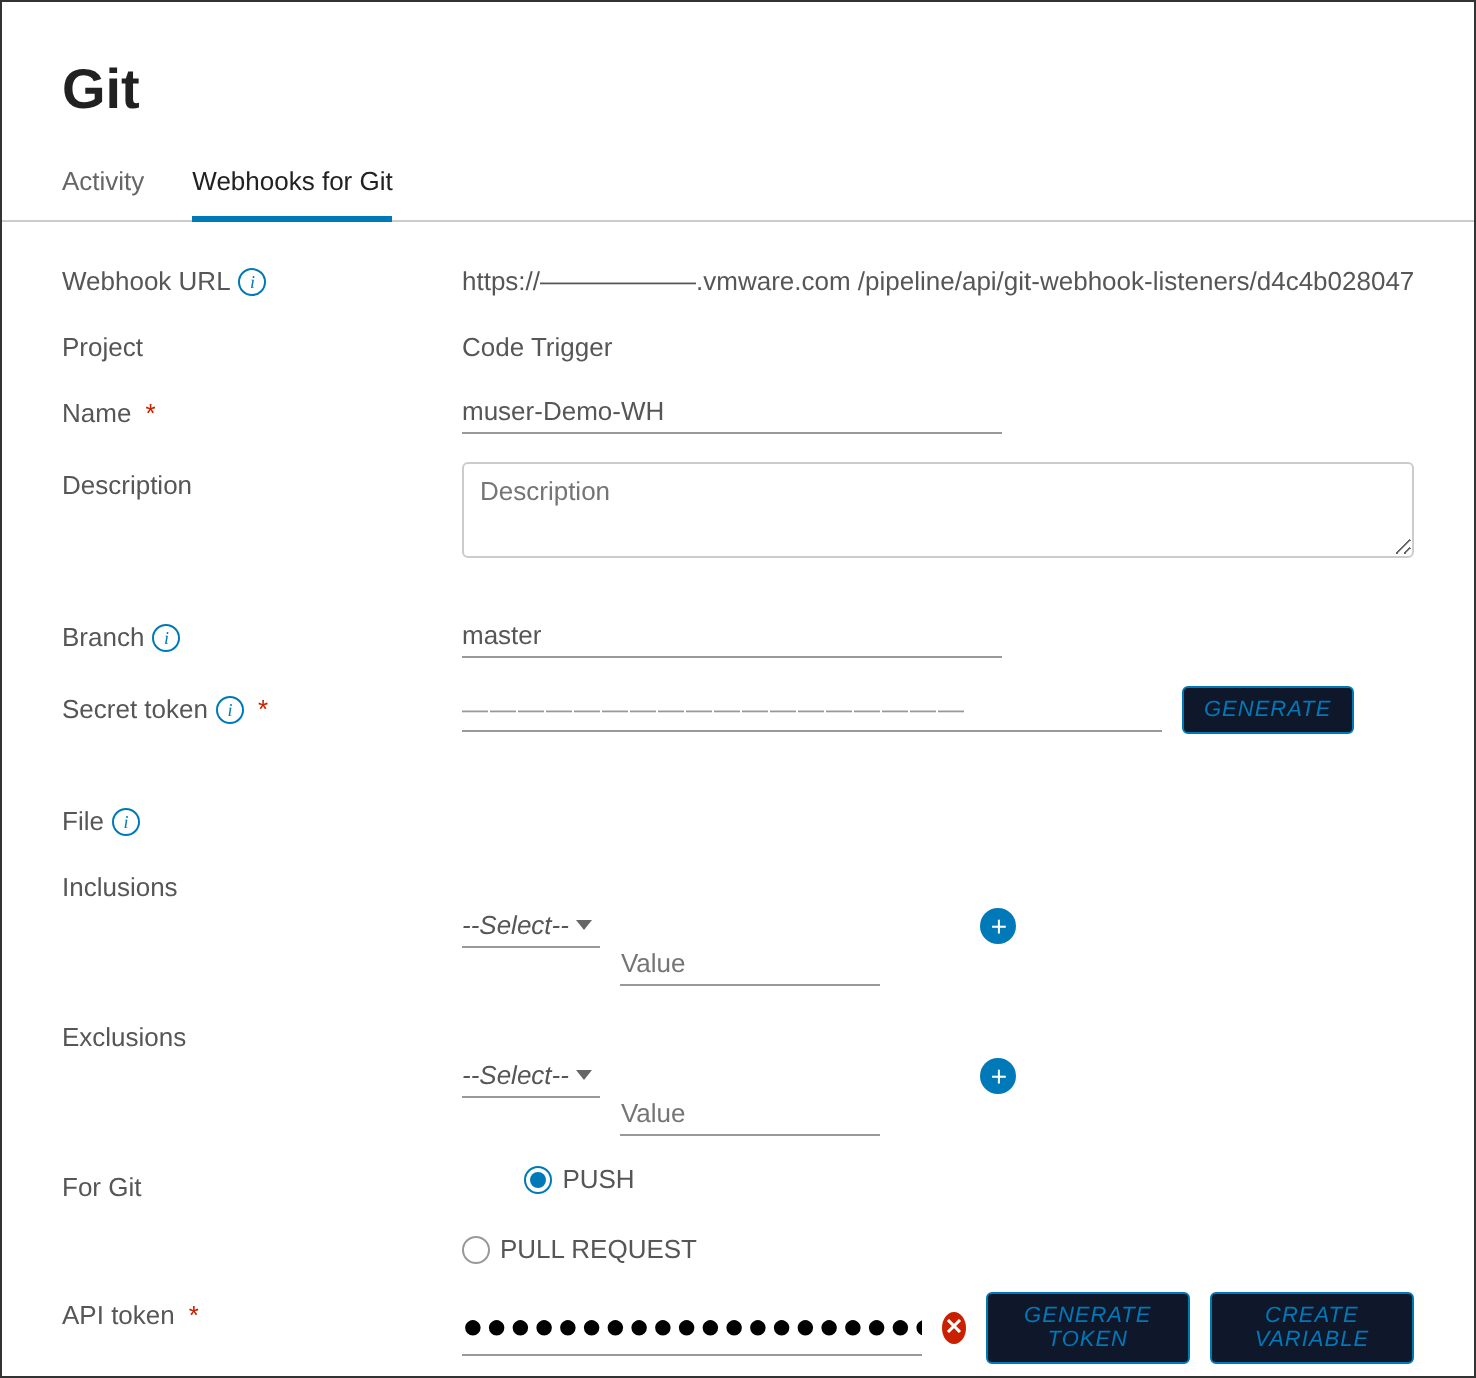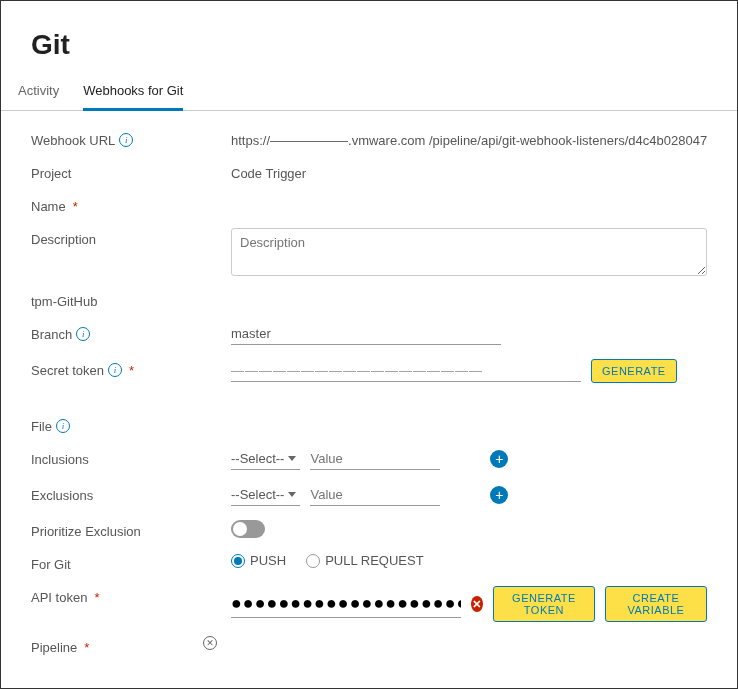--- a/index.html
+++ b/index.html
@@ -18,21 +18,21 @@
       font-size: 28px;
       font-weight: 700;
       color: #212121;
       padding-left: 30px;
       margin-bottom: 16px;
     }
     .tabs {
       display: flex;
       gap: 24px;
       border-bottom: 1px solid #ccc;
-      padding-left: 17px;
+      padding-left: 30px;
       margin-bottom: 18px;
     }
     .tab {
       padding: 6px 0 10px 0;
       font-size: 13px;
       color: #666;
       cursor: pointer;
       border-bottom: 3px solid transparent;
       margin-bottom: -1px;
     }
@@ -48,21 +48,21 @@
       align-items: flex-start;
       margin-bottom: 14px;
     }
     .label-col {
       width: 200px;
       flex: 0 0 200px;
       color: #565656;
       font-size: 13px;
       padding-top: 4px;
       display: flex;
-      align-items: flex-start;
+      align-items: flex-end;
       gap: 4px;
     }
     .field-col {
       flex: 1;
       display: flex;
       align-items: center;
       gap: 10px;
       font-size: 13px;
       color: #565656;
     }
@@ -91,59 +91,61 @@
     .underline-input {
       border: none;
       border-bottom: 1px solid #999;
       font-size: 13px;
       padding: 3px 0;
       background: transparent;
       color: #565656;
       outline: none;
     }
     .underline-input.wide { width: 270px; }
-    .underline-input.narrow { width: 130px; }
+    .underline-input.narrow { width: 130px; margin-top: 39px; }
     .underline-input.secret { width: 350px; letter-spacing: 1px; color: #999; }
     .underline-input.token { width: 230px; font-family: Arial; letter-spacing: 1px; font-size: 18px; line-height: 14px; color: #000; }
     textarea.box {
       width: 100%;
       max-width: 490px;
       height: 48px;
       border: 1px solid #ccc;
       border-radius: 3px;
       padding: 6px 8px;
       font-family: inherit;
       font-size: 13px;
       color: #999;
       resize: both;
     }
     .btn-outline {
       border: 1px solid #0079b8;
       color: #0079b8;
-      background: #fde047;
+      background: #0f172a;
       border-radius: 3px;
       padding: 5px 10px;
       font-size: 11px;
       letter-spacing: 0.5px;
       cursor: pointer;
+      font-style: italic;
     }
     .section-title {
       font-size: 16px;
       font-weight: 400;
       color: #333;
       margin: 12px 0 10px 0;
     }
     .select-wrap {
       display: inline-flex;
       align-items: center;
       border-bottom: 1px solid #999;
       padding: 3px 4px 3px 0;
       color: #565656;
       gap: 4px;
       cursor: pointer;
+      font-style: italic;
     }
     .chev {
       display: inline-block;
       width: 0; height: 0;
       border-left: 4px solid transparent;
       border-right: 4px solid transparent;
       border-top: 5px solid #666;
     }
     .plus-icon {
       width: 18px; height: 18px;
@@ -169,20 +171,21 @@
       position: absolute;
       left: 2px; top: 2px;
       width: 14px; height: 14px;
       background: #fff;
       border-radius: 50%;
     }
     .radio-group {
       display: flex;
       gap: 20px;
       align-items: center;
+      flex-direction: column;
     }
     .radio {
       display: flex; align-items: center; gap: 5px;
       cursor: pointer;
     }
     .radio-circle {
       width: 14px; height: 14px;
       border: 1px solid #0079b8;
       border-radius: 50%;
       display: flex; align-items: center; justify-content: center;
@@ -253,33 +256,35 @@
       <span>Project</span>
     </div>
     <div class="field-col static-text">Code Trigger</div>
   </div>
 
   <div class="row">
     <div class="label-col">
       <span>Name</span>
       <span class="req">*</span>
     </div>
+    <div class="field-col">
+      <input class="underline-input wide" value="muser-Demo-WH" style="">
+    </div>
   </div>
 
   <div class="row">
     <div class="label-col">
       <span>Description</span>
     </div>
     <div class="field-col">
       <textarea class="box" placeholder="Description" style=""></textarea>
     </div>
   </div>
 
   <div class="row">
-    <div class="field-col static-text">tpm-GitHub</div>
   </div>
 
   <div class="row">
     <div class="label-col">
       <span>Branch</span>
       <span class="info-icon">i</span>
     </div>
     <div class="field-col">
       <input class="underline-input wide" value="master" style="">
     </div>
@@ -329,28 +334,20 @@
       <span class="select-wrap">
         <span>--Select--</span>
         <span class="chev"></span>
       </span>
       <input class="underline-input narrow" placeholder="Value" style="">
       <span style="width:30px"></span>
       <span class="plus-icon">+</span>
     </div>
   </div>
 
-  <div class="row">
-    <div class="label-col">
-      <span>Prioritize Exclusion</span>
-    </div>
-    <div class="field-col">
-      <div class="toggle"></div>
-    </div>
-  </div>
 
 
   <div class="row">
     <div class="label-col">
       <span>For Git</span>
     </div>
     <div class="field-col">
       <div class="radio-group">
         <div class="radio">
           <span class="radio-circle">

